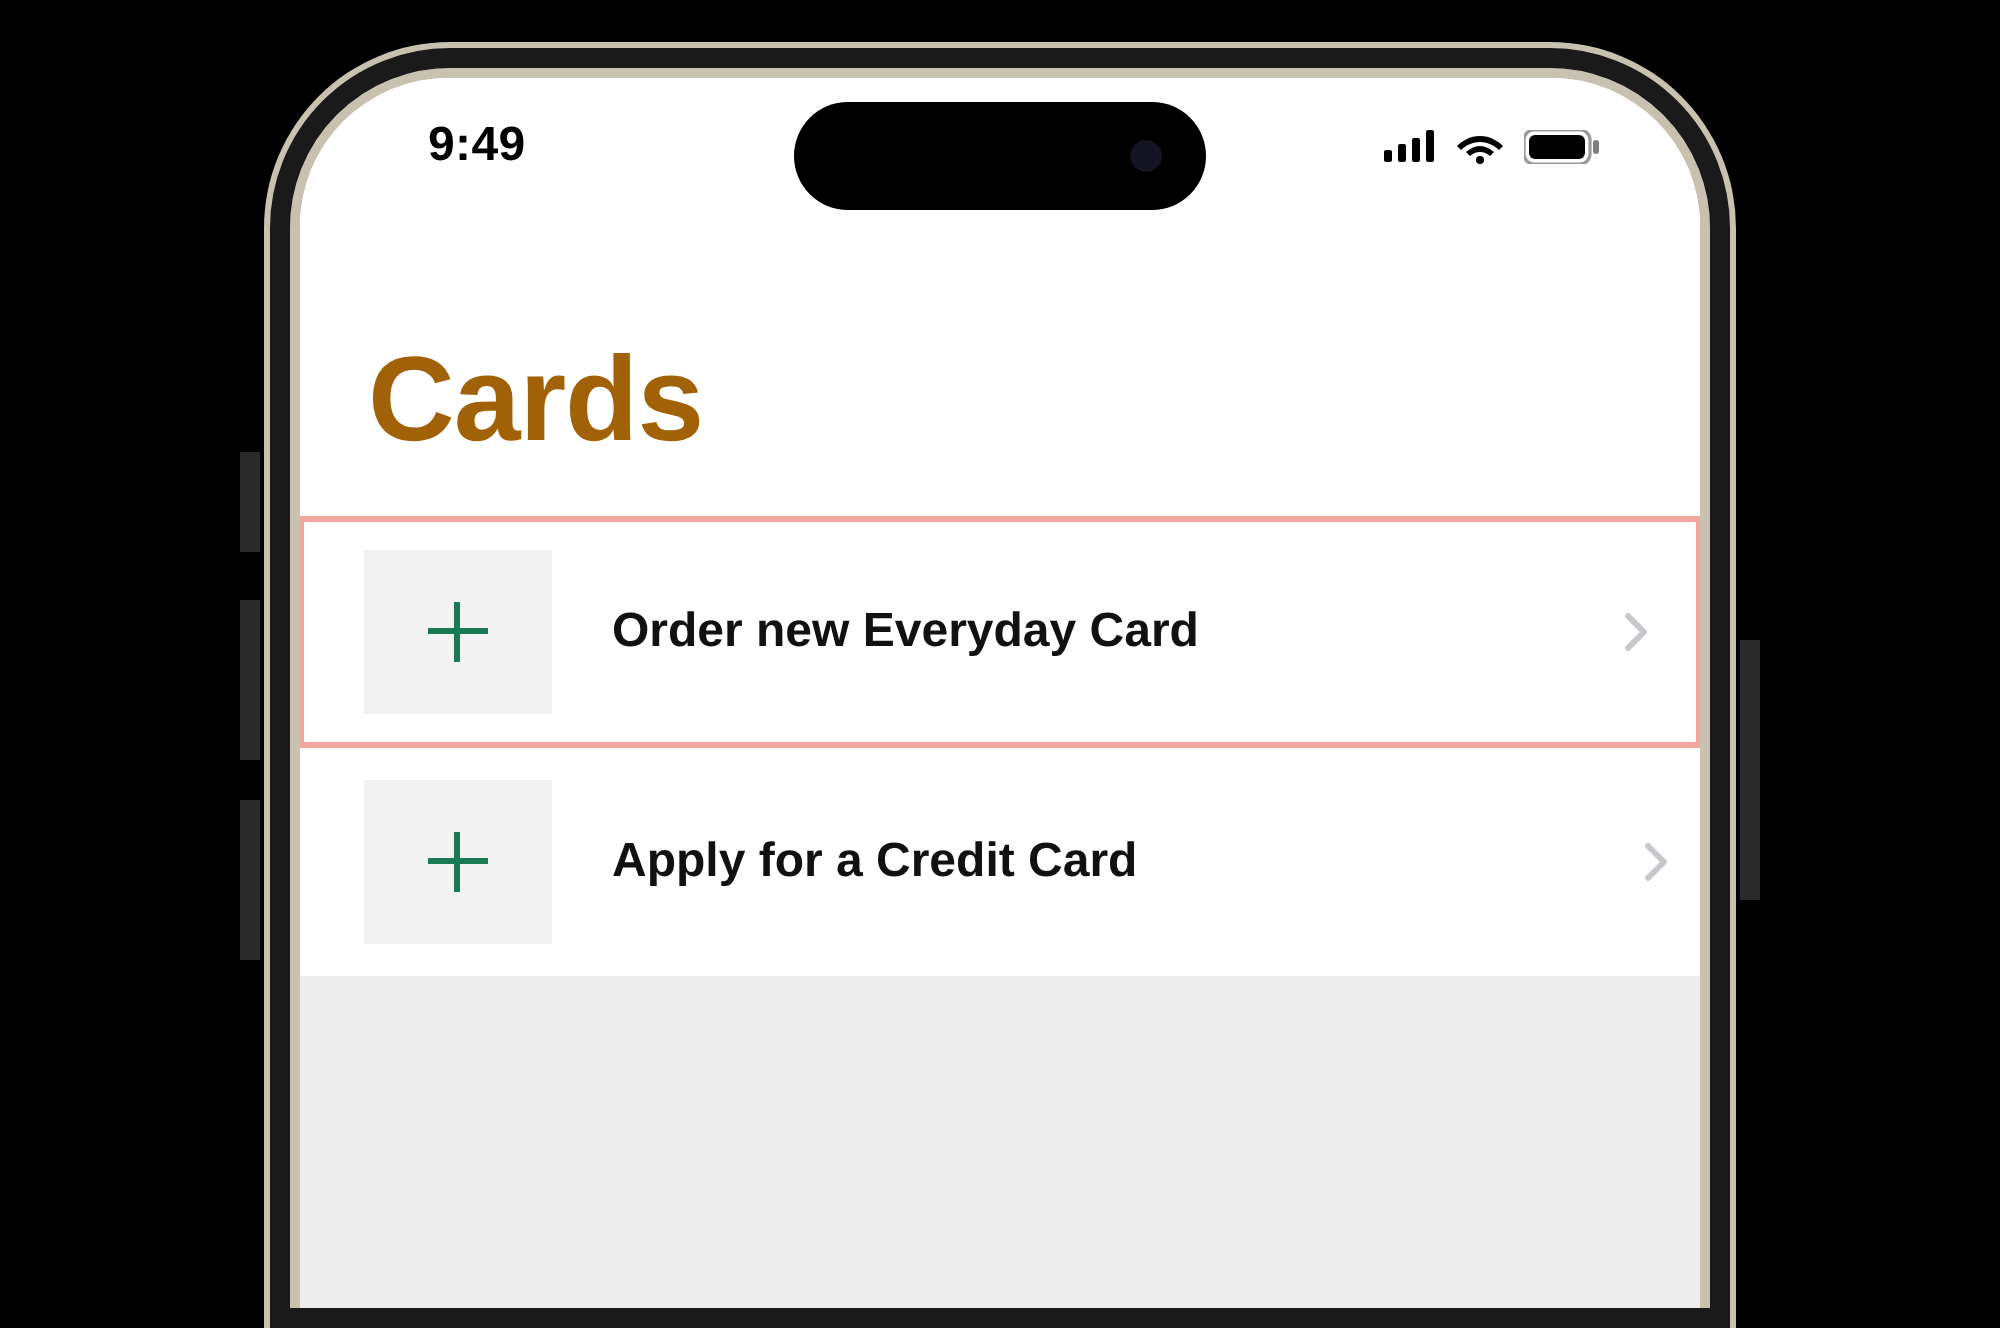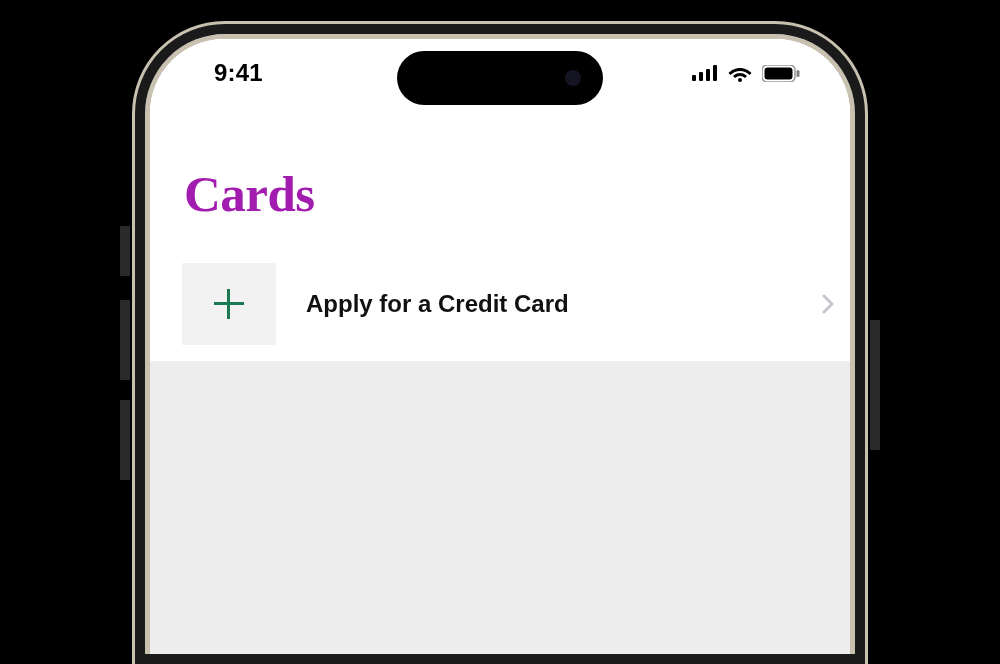--- a/index.html
+++ b/index.html
@@ -85,25 +85,24 @@
       align-items: center;
       gap: 10px;
     }
     .signal svg, .wifi svg, .battery svg { display: block; }
 
     .header {
       background: #fff;
       padding: 58px 34px 24px 34px;
     }
     .page-title {
-      font-size: 51px;
+      font-size: 60px;
       font-weight: 800;
       letter-spacing: -0.5px;
-      color: #a21caf;
-      font-family: Liberation Serif, serif;
+      color: #a16207;
     }
 
     .list {
       background: #fff;
       padding: 0;
     }
     .list-item {
       display: flex;
       align-items: center;
       padding: 16px 16px 16px 32px;
@@ -158,21 +157,21 @@
 
 <div class="side-btn side-left-1"></div>
 <div class="side-btn side-left-2"></div>
 <div class="side-btn side-left-3"></div>
 <div class="side-btn side-right"></div>
 
 <div class="phone-frame">
   <div class="screen">
 
     <div class="status-bar">
-      <div class="status-time">9:41</div>
+      <div class="status-time">9:49</div>
       <div class="dynamic-island"></div>
       <div class="status-right">
         <span class="signal">
           <svg width="26" height="16" viewBox="0 0 26 16">
             <rect x="0" y="10" width="4" height="6" rx="1" fill="#000"></rect>
             <rect x="7" y="7" width="4" height="9" rx="1" fill="#000"></rect>
             <rect x="14" y="4" width="4" height="12" rx="1" fill="#000"></rect>
             <rect x="21" y="0" width="4" height="16" rx="1" fill="#000"></rect>
           </svg>
         </span>
@@ -192,20 +191,31 @@
         </span>
       </div>
     </div>
 
     <div class="header">
       <h1 class="page-title">Cards</h1>
     </div>
 
     <div class="list">
 
+      <div class="list-item highlighted">
+        <div class="icon-tile">
+          <div class="plus"></div>
+        </div>
+        <div class="item-label">Order new Everyday Card</div>
+        <div class="chevron">
+          <svg width="12" height="20" viewBox="0 0 12 20">
+              <path d="M2 2 L10 10 L2 18" stroke="#c7c7cc" stroke-width="3" fill="none" stroke-linecap="round" stroke-linejoin="round"></path>
+            </svg>
+        </div>
+      </div>
 
       <div class="list-item">
         <div class="icon-tile">
           <div class="plus"></div>
         </div>
         <div class="item-label">Apply for a Credit Card</div>
         <div class="chevron">
           <svg width="12" height="20" viewBox="0 0 12 20">
               <path d="M2 2 L10 10 L2 18" stroke="#c7c7cc" stroke-width="3" fill="none" stroke-linecap="round" stroke-linejoin="round"></path>
             </svg>

